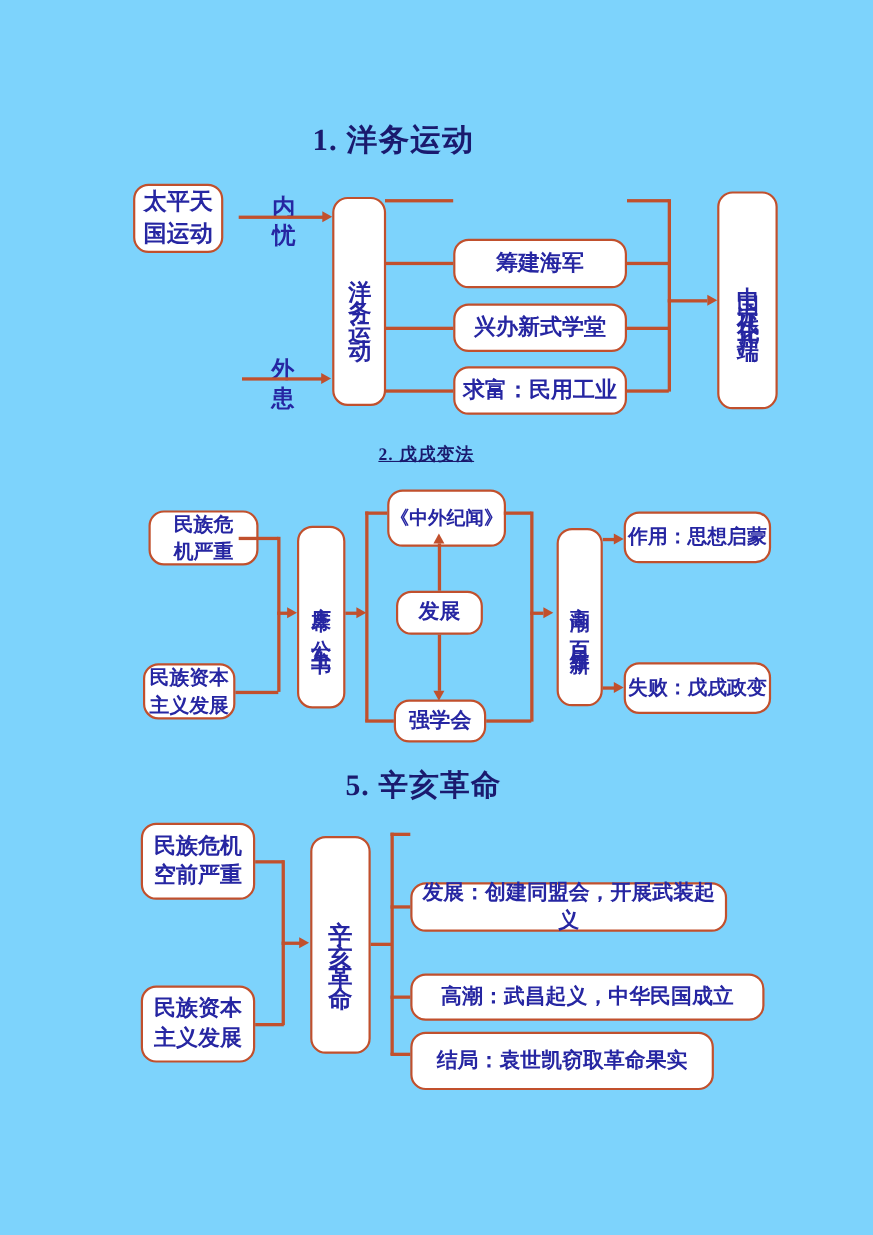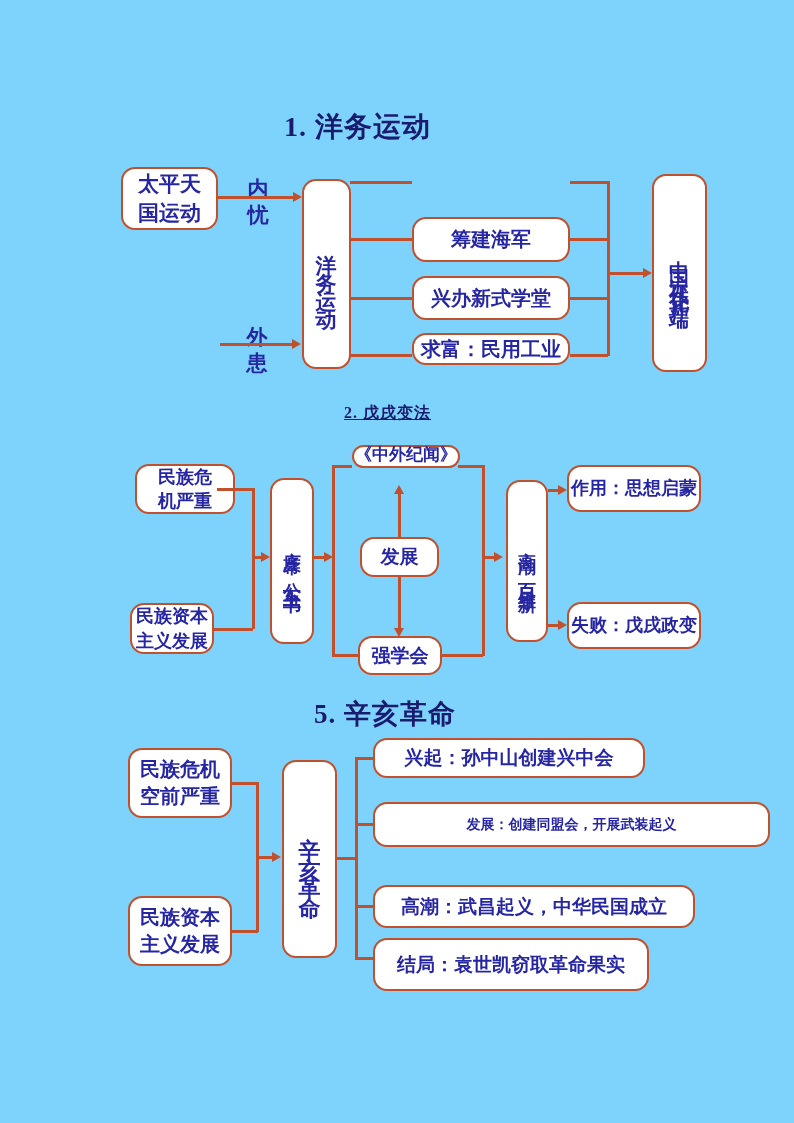--- a/index.html
+++ b/index.html
@@ -36,42 +36,42 @@
   .ah.u{border-left:5px solid transparent;border-right:5px solid transparent;border-bottom:9px solid var(--accent);}
   .ah.d{border-left:5px solid transparent;border-right:5px solid transparent;border-top:9px solid var(--accent);}
 </style>
 </head>
 <body>
 
 <div class="page">
 
   <div class="title" style="left:284px;top:108px;font-size:28px;">1. 洋务运动</div>
 
-  <div class="box" style="left:121px;top:167px;width:97px;height:63px;font-size:21px;">太平天
+  <div class="box" style="left:121px;top:167px;width:82px;height:63px;font-size:21px;">太平天
 国运动</div>
   <div class="lbl" style="left:242px;top:176px;width:32px;font-size:21px;">内
 忧</div>
   <div class="hl" style="left:217px;top:196px;width:77px;"></div>
   <div class="ah r" style="left:293px;top:192px;"></div>
 
   <div class="lbl" style="left:241px;top:324px;width:32px;font-size:21px;">外
 患</div>
   <div class="hl" style="left:220px;top:343px;width:73px;"></div>
   <div class="ah r" style="left:292px;top:339px;"></div>
 
   <div class="box vbox" style="left:302px;top:179px;width:49px;height:190px;font-size:21px;letter-spacing:18px;">洋务运动</div>
 
   <div class="hl" style="left:350px;top:181px;width:62px;"></div>
   <div class="hl" style="left:350px;top:238px;width:62px;"></div>
   <div class="hl" style="left:350px;top:297px;width:62px;"></div>
   <div class="hl" style="left:350px;top:354px;width:62px;"></div>
 
   <div class="box" style="left:412px;top:276px;width:158px;height:44px;font-size:20px;">兴办新式学堂</div>
   <div class="box" style="left:412px;top:217px;width:158px;height:45px;font-size:20px;">筹建海军</div>
-  <div class="box" style="left:412px;top:333px;width:158px;height:32px;font-size:20px;">求富：民用工业</div>
+  <div class="box" style="left:412px;top:333px;width:158px;height:44px;font-size:20px;">求富：民用工业</div>
 
   <div class="hl" style="left:570px;top:181px;width:38px;"></div>
   <div class="hl" style="left:570px;top:238px;width:38px;"></div>
   <div class="hl" style="left:570px;top:297px;width:38px;"></div>
   <div class="hl" style="left:570px;top:354px;width:38px;"></div>
   <div class="vl" style="left:607px;top:181px;height:175px;"></div>
   <div class="hl" style="left:607px;top:272px;width:36px;"></div>
   <div class="ah r" style="left:643px;top:268px;"></div>
 
   <div class="box vbox" style="left:652px;top:174px;width:55px;height:198px;font-size:20px;letter-spacing:8px;">中国近代化开端</div>
@@ -91,21 +91,21 @@
 
   <div class="box vbox" style="left:270px;top:478px;width:44px;height:166px;font-size:18px;letter-spacing:4px;">序幕：公车上书</div>
 
   <div class="hl" style="left:314px;top:556px;width:11px;"></div>
   <div class="ah r" style="left:324px;top:552px;"></div>
 
   <div class="vl" style="left:332px;top:465px;height:191px;"></div>
   <div class="hl" style="left:332px;top:465px;width:20px;"></div>
   <div class="hl" style="left:332px;top:654px;width:26px;"></div>
 
-  <div class="box" style="left:352px;top:445px;width:108px;height:23px;font-size:17px;font-family:Liberation Mono, monospace;">《中外纪闻》</div>
+  <div class="box" style="left:352px;top:445px;width:108px;height:52px;font-size:17px;">《中外纪闻》</div>
   <div class="box" style="left:360px;top:537px;width:79px;height:40px;font-size:19px;">发展</div>
   <div class="box" style="left:358px;top:636px;width:84px;height:39px;font-size:19px;">强学会</div>
 
   <div class="ah u" style="left:394px;top:485px;"></div>
   <div class="vl" style="left:398px;top:494px;height:43px;"></div>
   <div class="vl" style="left:398px;top:577px;height:51px;"></div>
   <div class="ah d" style="left:394px;top:628px;"></div>
 
   <div class="hl" style="left:458px;top:465px;width:25px;"></div>
   <div class="hl" style="left:442px;top:654px;width:41px;"></div>
@@ -138,18 +138,17 @@
 
   <div class="box vbox" style="left:282px;top:760px;width:55px;height:198px;font-size:22px;letter-spacing:20px;">辛亥革命</div>
 
   <div class="hl" style="left:337px;top:857px;width:19px;"></div>
   <div class="vl" style="left:355px;top:757px;height:202px;"></div>
   <div class="hl" style="left:355px;top:757px;width:18px;"></div>
   <div class="hl" style="left:355px;top:823px;width:18px;"></div>
   <div class="hl" style="left:355px;top:905px;width:18px;"></div>
   <div class="hl" style="left:355px;top:957px;width:18px;"></div>
 
-  <div class="box" style="left:373px;top:738px;width:272px;height:40px;font-size:19px;">兴起：孙中山创建兴中会</div>
-  <div class="box" style="left:373px;top:802px;width:397px;height:45px;font-size:14px;">发展：创建同盟会，开展武装起义</div>
+  <div class="box" style="left:373px;top:802px;width:288px;height:45px;font-size:19px;">发展：创建同盟会，开展武装起义</div>
   <div class="box" style="left:373px;top:885px;width:322px;height:43px;font-size:19px;">高潮：武昌起义，中华民国成立</div>
   <div class="box" style="left:373px;top:938px;width:276px;height:53px;font-size:19px;">结局：袁世凯窃取革命果实</div>
 
 </div>
 
 </body></html>

